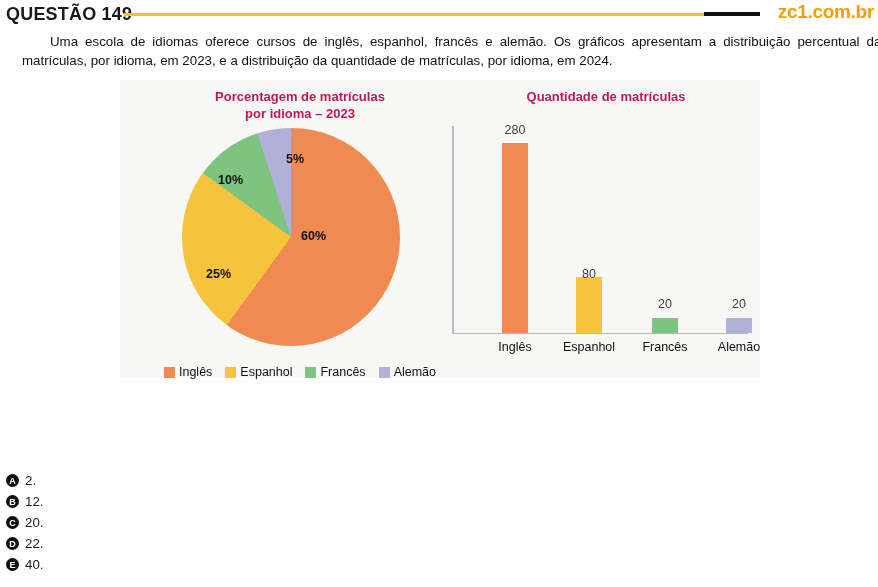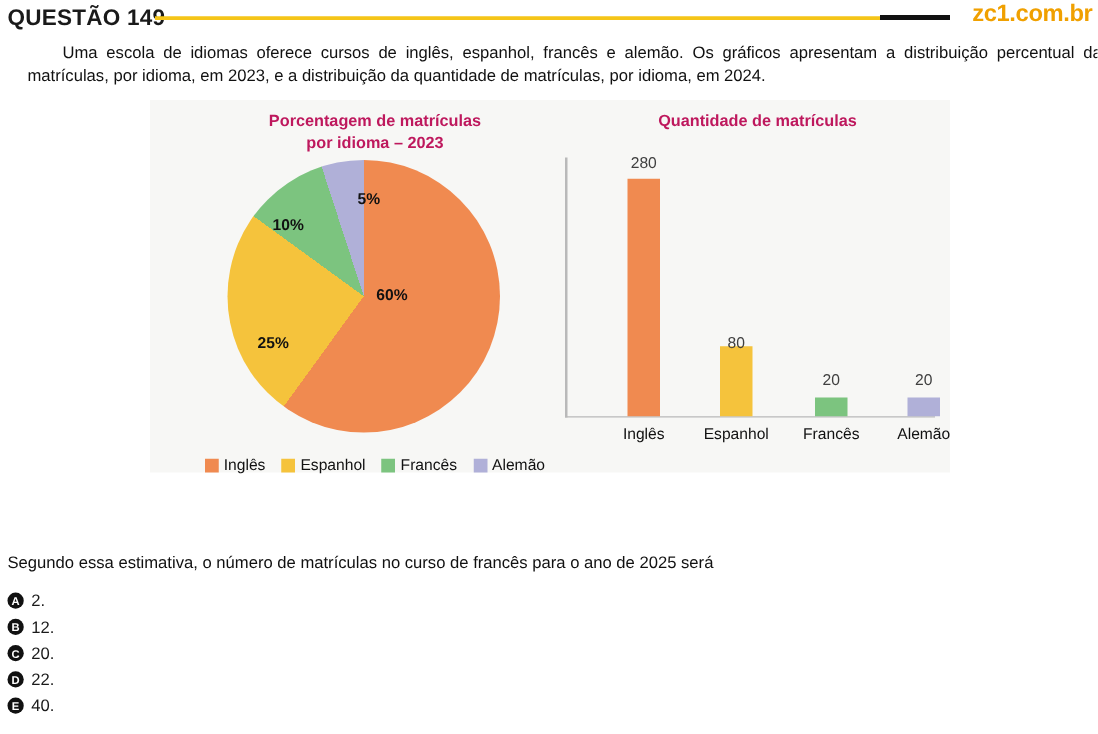--- a/index.html
+++ b/index.html
@@ -191,21 +191,20 @@
       </div>
 
       <div class="bar-col" style="left:250px">
         <div class="val" style="bottom:22px">20</div>
         <div class="bar" style="height:15px;background:#b0b0d8"></div>
         <div class="cat">Alemão</div>
       </div>
     </div>
   </div>
 
-  <div class="para" id="para3">Segundo essa estimativa, o número de matrículas no curso de francês para o ano de 2025 será</div>
 
   <div class="options">
     <div class="opt">
       <span class="bullet">A</span>
       <span>2.</span>
     </div>
     <div class="opt">
       <span class="bullet">B</span>
       <span>12.</span>
     </div>

